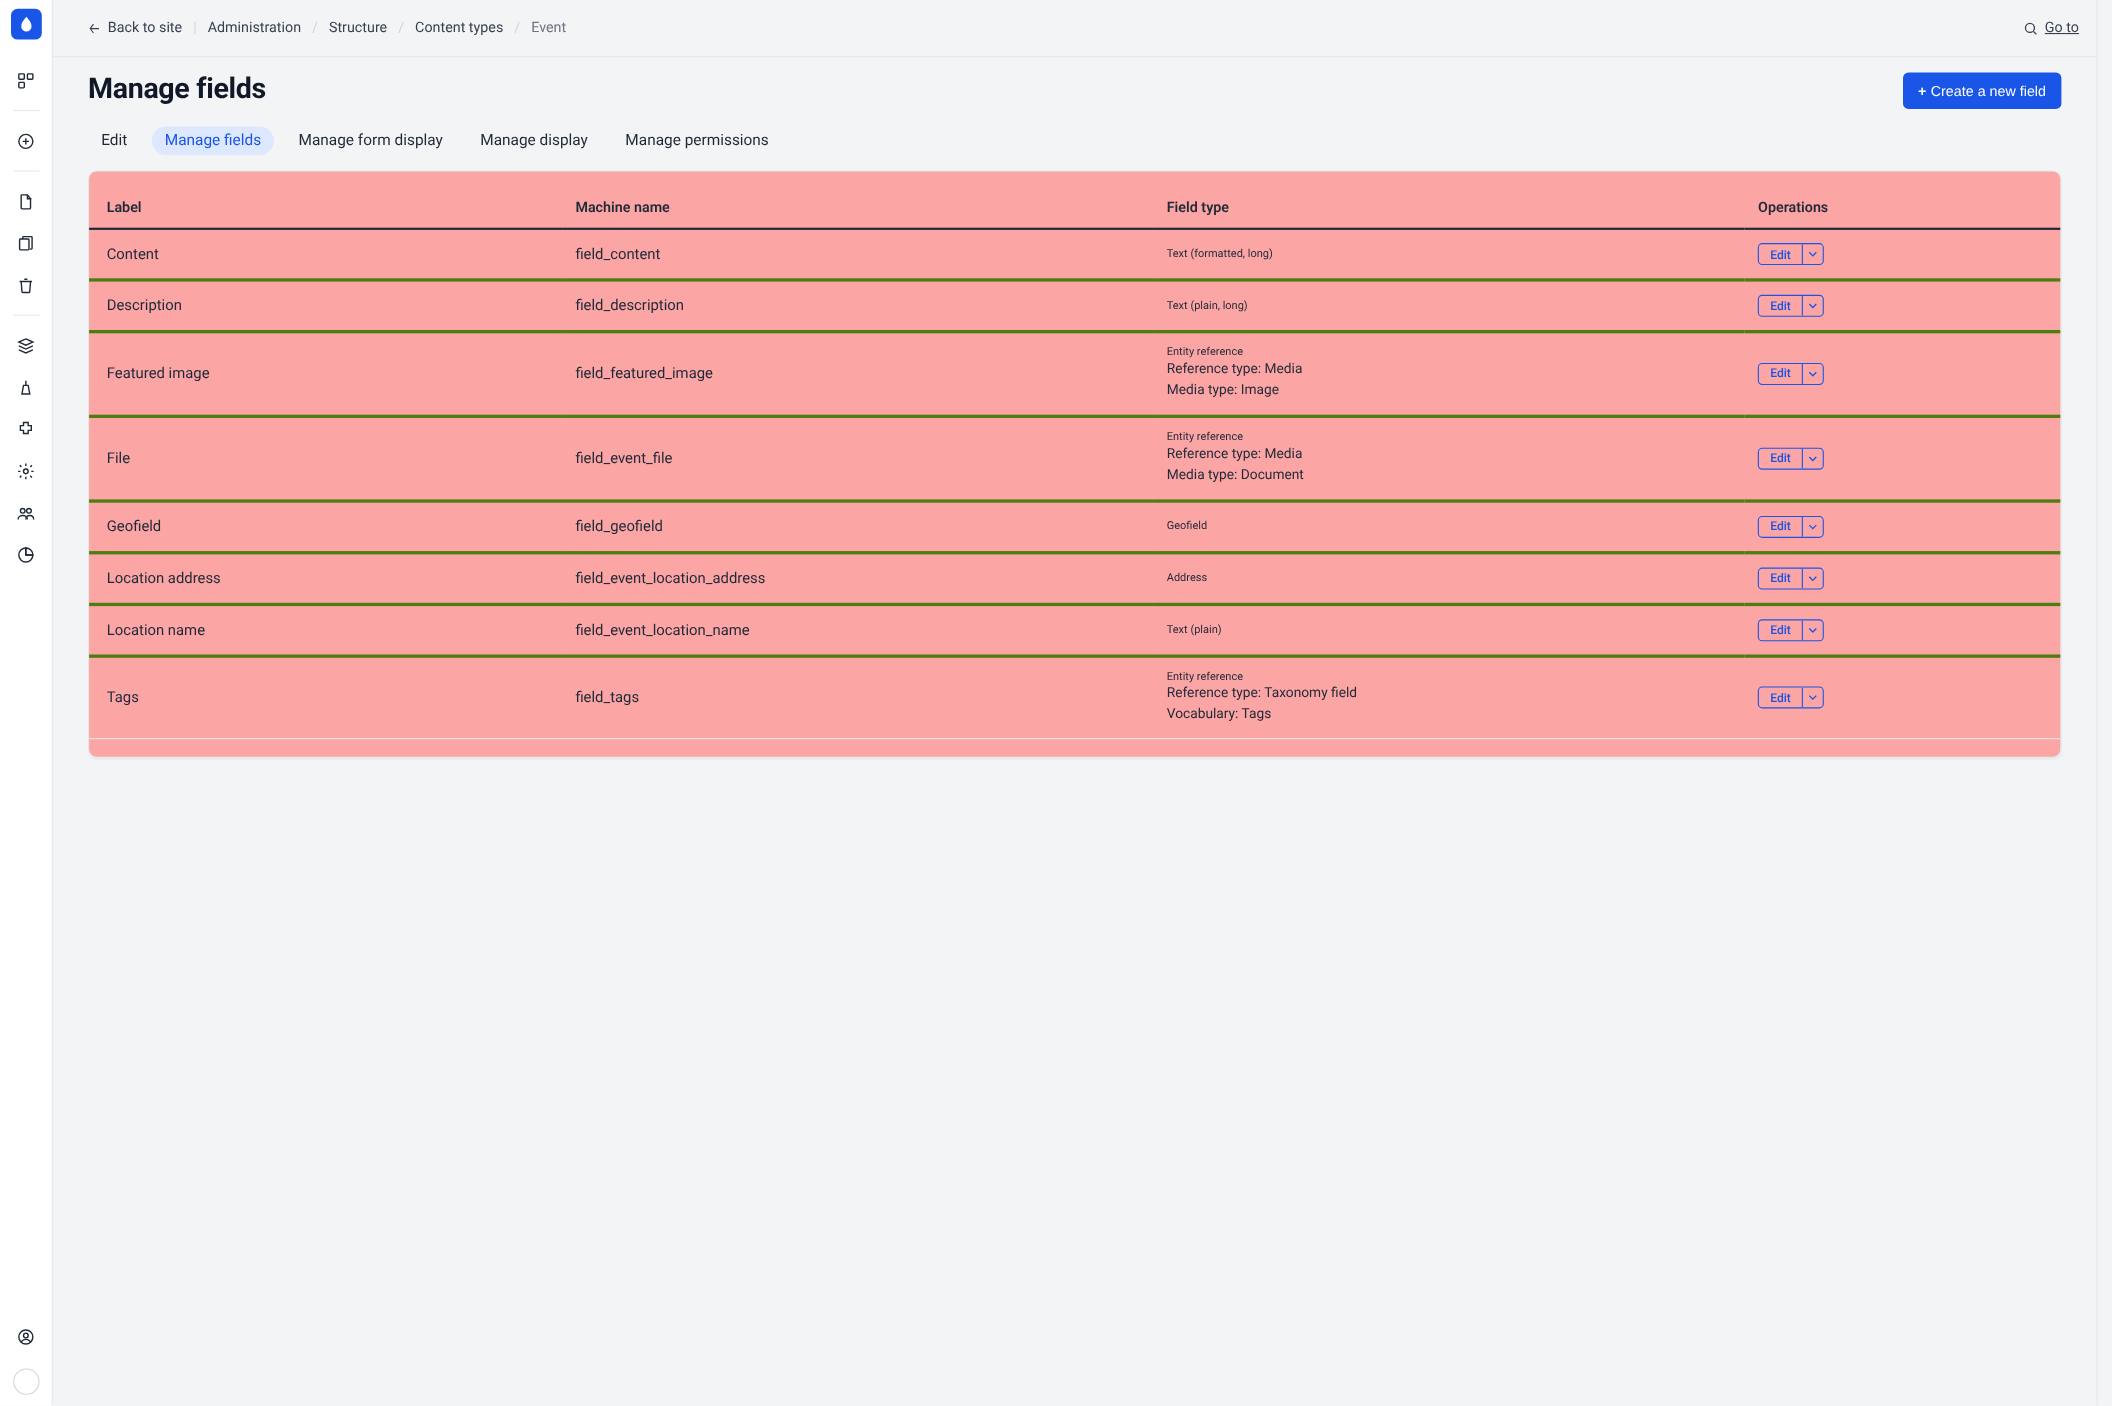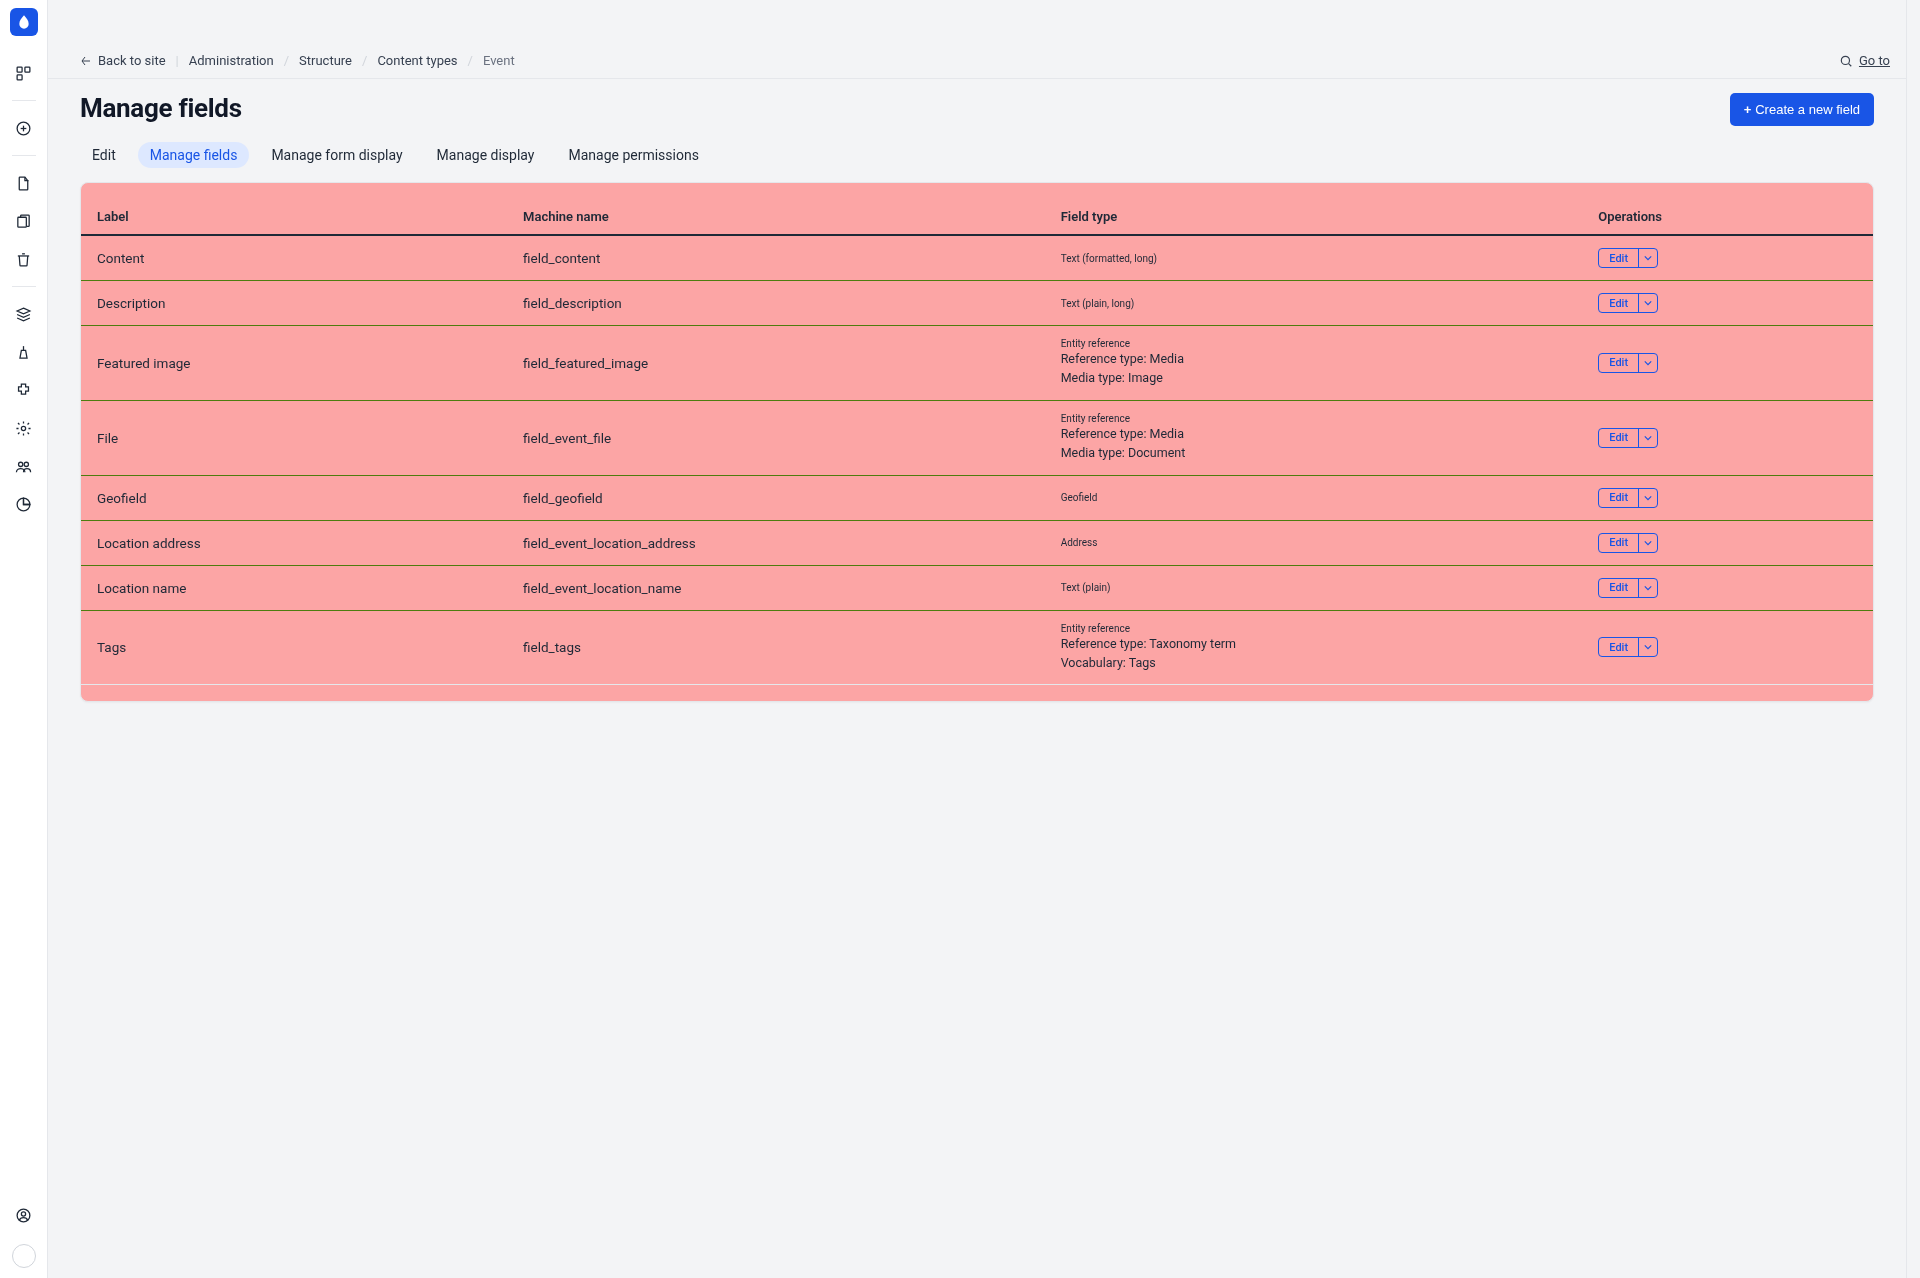--- a/index.html
+++ b/index.html
@@ -71,29 +71,28 @@
   }
   .right-edge {
     width: 14px;
     background: transparent;
     border-left: 1px solid #e5e7eb;
     flex-shrink: 0;
   }
 
   
   .topbar {
-    height: 36px;
+    height: 52px;
     display: flex;
     align-items: center;
     justify-content: space-between;
     padding: 0 16px 0 32px;
     border-bottom: 1px solid #e5e7eb;
     background: #f3f4f6;
     font-size: 13px;
-    margin-top: 43px;
   }
   .breadcrumb { display: flex; align-items: center; gap: 10px; color: #374151; }
   .breadcrumb a { color: #374151; text-decoration: none; }
   .breadcrumb .back-link { display: flex; align-items: center; gap: 6px; }
   .breadcrumb .sep { color: #d1d5db; }
   .breadcrumb .current { color: #6b7280; }
   .goto { display: flex; align-items: center; gap: 6px; color: #374151; cursor: pointer; text-decoration: underline; }
   .goto svg { width: 14px; height: 14px; }
 
   
@@ -152,21 +151,21 @@
   thead th {
     text-align: left;
     font-size: 13px;
     font-weight: 600;
     color: #1f2937;
     padding: 10px 12px;
     border-bottom: 2px solid #1f2937;
   }
   tbody td {
     padding: 12px 12px;
-    border-bottom: 1px solid #4d7c0f;
+    border-bottom: 3px solid #4d7c0f;
     font-size: 13.5px;
     vertical-align: middle;
     color: #1f2937;
   }
   tbody tr:last-child td { border-bottom: 1px solid #e5e7eb; }
   thead th:first-child, tbody td:first-child { padding-left: 16px; }
   thead th:last-child, tbody td:last-child { padding-right: 16px; }
 
   .col-label { width: 24%; }
   .col-machine { width: 30%; }
@@ -462,21 +461,21 @@
                     <path d="M1 3l4 4 4-4" fill="none" stroke="#1955e6" stroke-width="1.5"></path>
                   </svg>
                 </div>
               </div></td>
           </tr>
           <tr>
             <td class="col-label">Tags</td>
             <td class="col-machine">field_tags</td>
             <td class="col-type">
               <div class="fieldtype-main">Entity reference</div>
-              <div class="fieldtype-sub">Reference type: Taxonomy term</div>
+              <div class="fieldtype-sub">Reference type: Taxonomy field</div>
               <div class="fieldtype-sub">Vocabulary: Tags</div>
             </td>
             <td class="col-ops"><div class="op-btn">
                 <div class="edit">Edit</div>
                 <div class="drop">
                   <svg viewBox="0 0 10 10">
                     <path d="M1 3l4 4 4-4" fill="none" stroke="#1955e6" stroke-width="1.5"></path>
                   </svg>
                 </div>
               </div></td>

